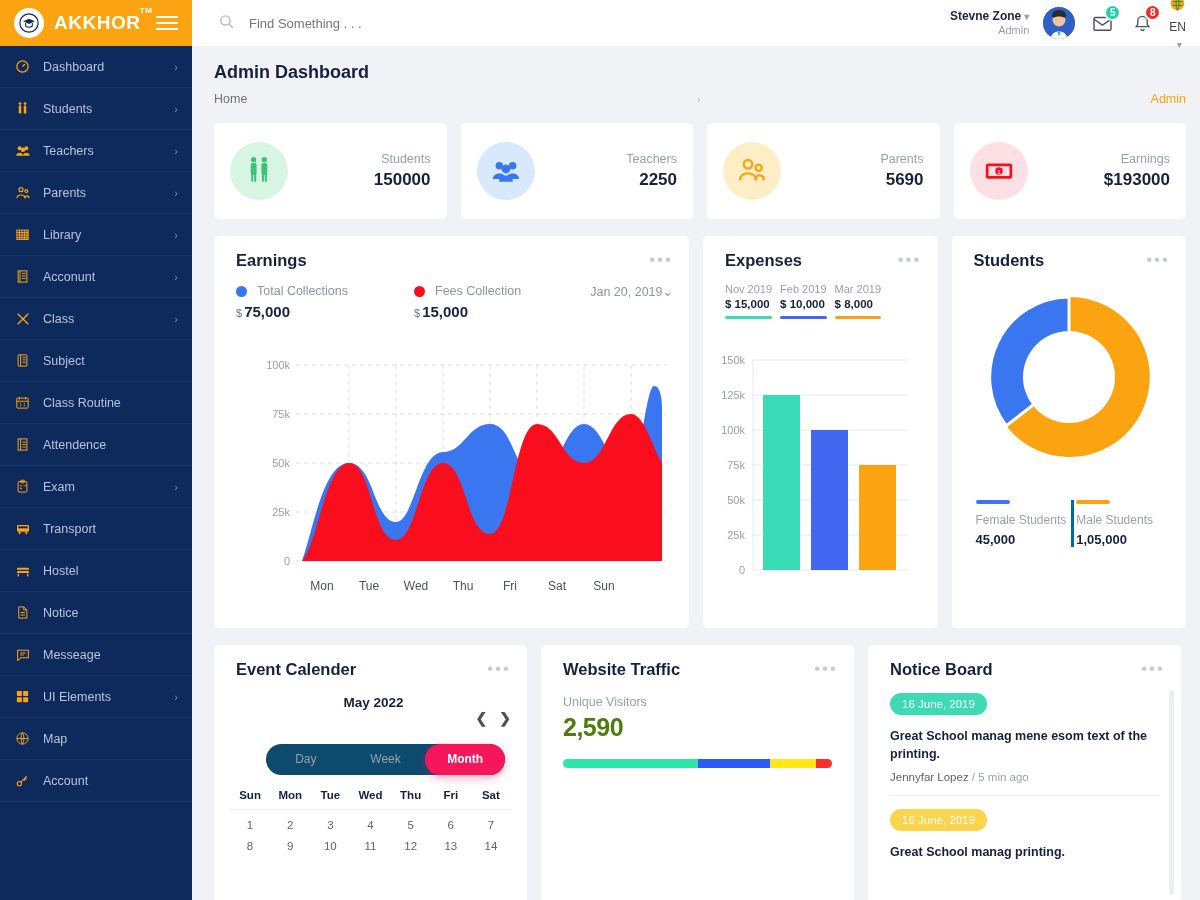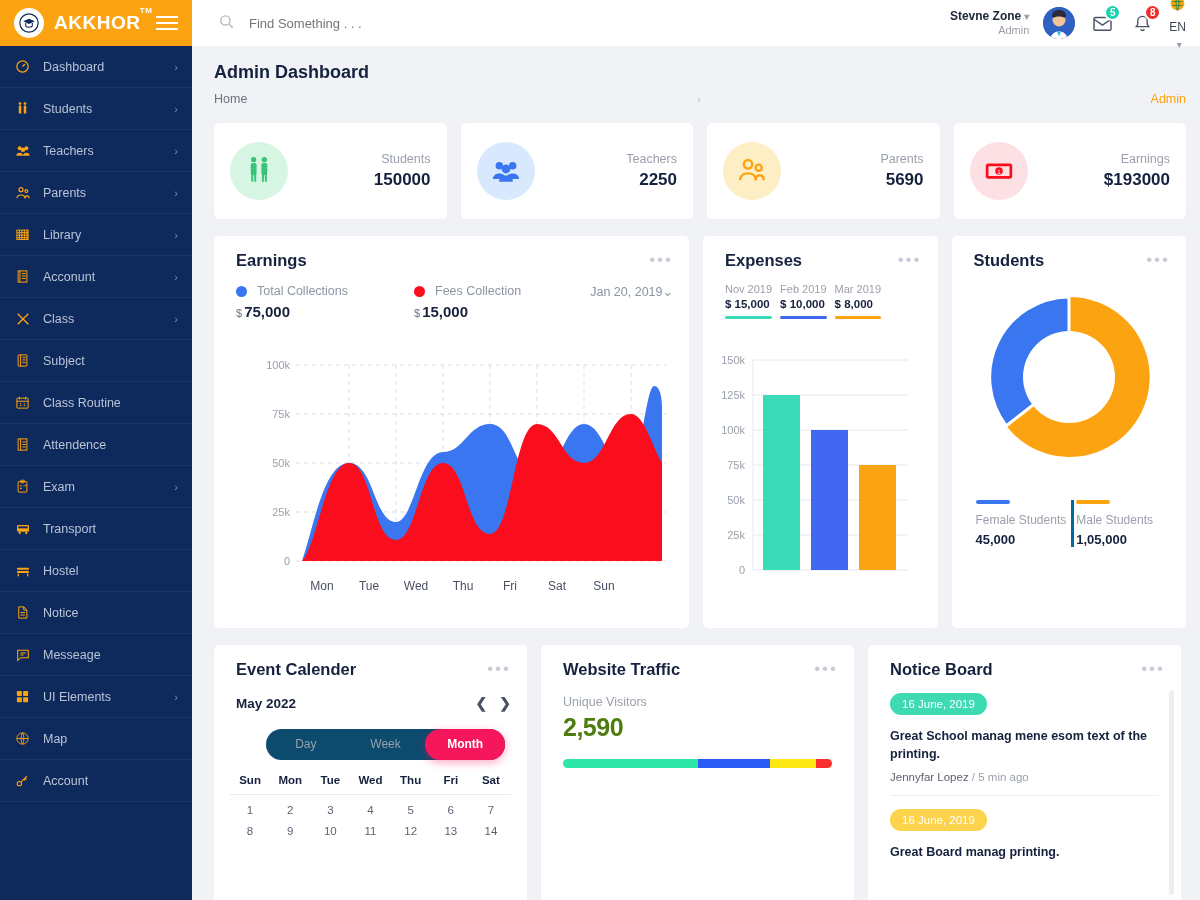--- a/index.html
+++ b/index.html
@@ -125,21 +125,21 @@
   .stu-bar { width: 34px; height: 3.5px; border-radius: 2px; margin-bottom: 9px; }
   .stu-name { font-size: 12px; color: #9aa0ab; margin-bottom: 5px; }
   .stu-val { font-size: 13px; font-weight: bold; color: #16213e; }
 
   
   .row3 { display: flex; gap: 14px; }
   .cal-card { width: 313px; height: 260px; overflow: hidden; }
   .traffic-card { width: 313px; height: 260px; overflow: hidden; }
   .notice-card { width: 313px; height: 260px; overflow: hidden; position: relative; }
 
-  .cal-month { font-size: 13.5px; font-weight: bold; color: #16213e; padding: 16px 16px 0 22px; display: flex; align-items: center; }
+  .cal-month { font-size: 13.5px; font-weight: bold; color: #16213e; padding: 16px 16px 0 22px; display: flex; align-items: center; flex-direction: column; }
   .cal-nav { margin-left: auto; display: flex; gap: 12px; color: #4a5164; font-size: 14px; font-weight: bold; }
   .cal-nav span { cursor: pointer; }
   .seg { display: flex; background: #0c4a6e; border-radius: 17px; margin: 18px 22px 0 52px; height: 31px; align-items: center; position: relative; }
   .seg-btn { flex: 1; text-align: center; font-size: 12px; color: #9aa0ab; line-height: 31px; cursor: pointer; }
   .seg-btn.active { background: #f5165c; color: #fff; border-radius: 17px; height: 31px; font-weight: bold; box-shadow: 0 3px 8px rgba(245,22,92,.35); }
   .cal-grid { padding: 0 16px; margin-top: 14px; }
   .cal-head-row { display: flex; padding-bottom: 8px; border-bottom: 1px solid #e9ebf0; }
   .cal-head-row div { flex: 1; text-align: center; font-size: 11.5px; font-weight: bold; color: #16213e; }
   .cal-week { display: flex; margin-top: 9px; }
   .cal-week div { flex: 1; text-align: center; font-size: 11.5px; color: #5d6375; }
@@ -722,20 +722,20 @@
           <div class="nb-item">
             <span class="nb-date" style="background:#3ddab4">16 June, 2019</span>
             <div class="nb-text">Great School manag mene esom text of the printing.</div>
             <div class="nb-meta">
               <b>Jennyfar Lopez</b>
               <span> / </span><span>5 min ago</span>
             </div>
           </div>
           <div class="nb-item" style="border-bottom:none">
             <span class="nb-date" style="background:#fcd34d">16 June, 2019</span>
-            <div class="nb-text">Great Board manag printing.</div>
+            <div class="nb-text">Great School manag printing.</div>
           </div>
         </div>
         <div class="nb-scroll"></div>
       </section>
     </div>
   </main>
 </div>
 
 </body></html>

